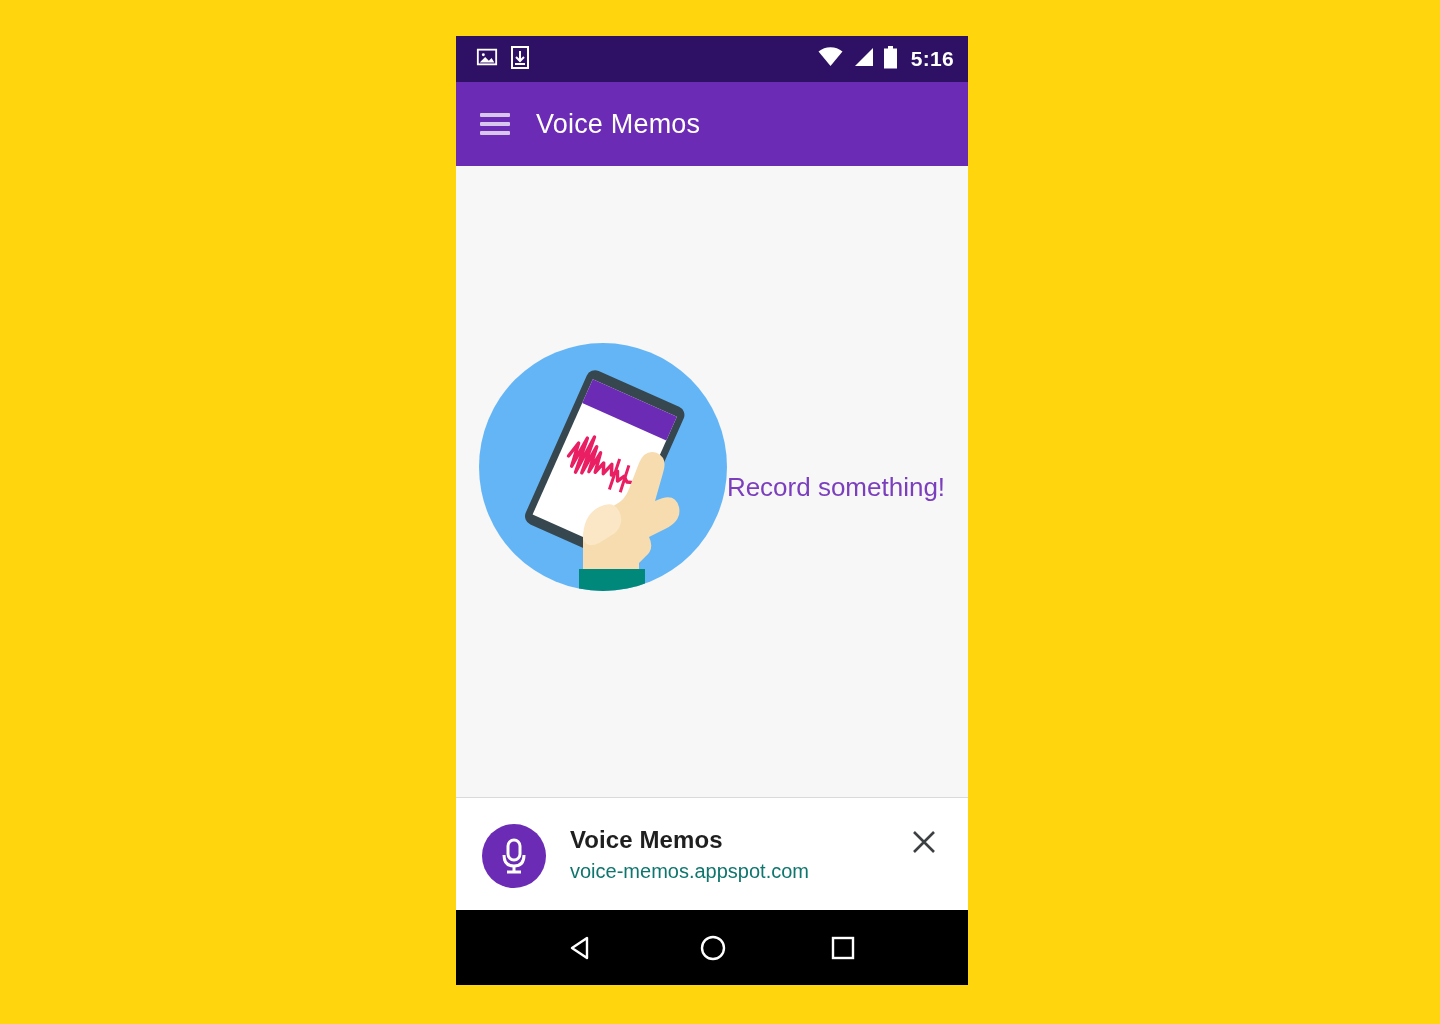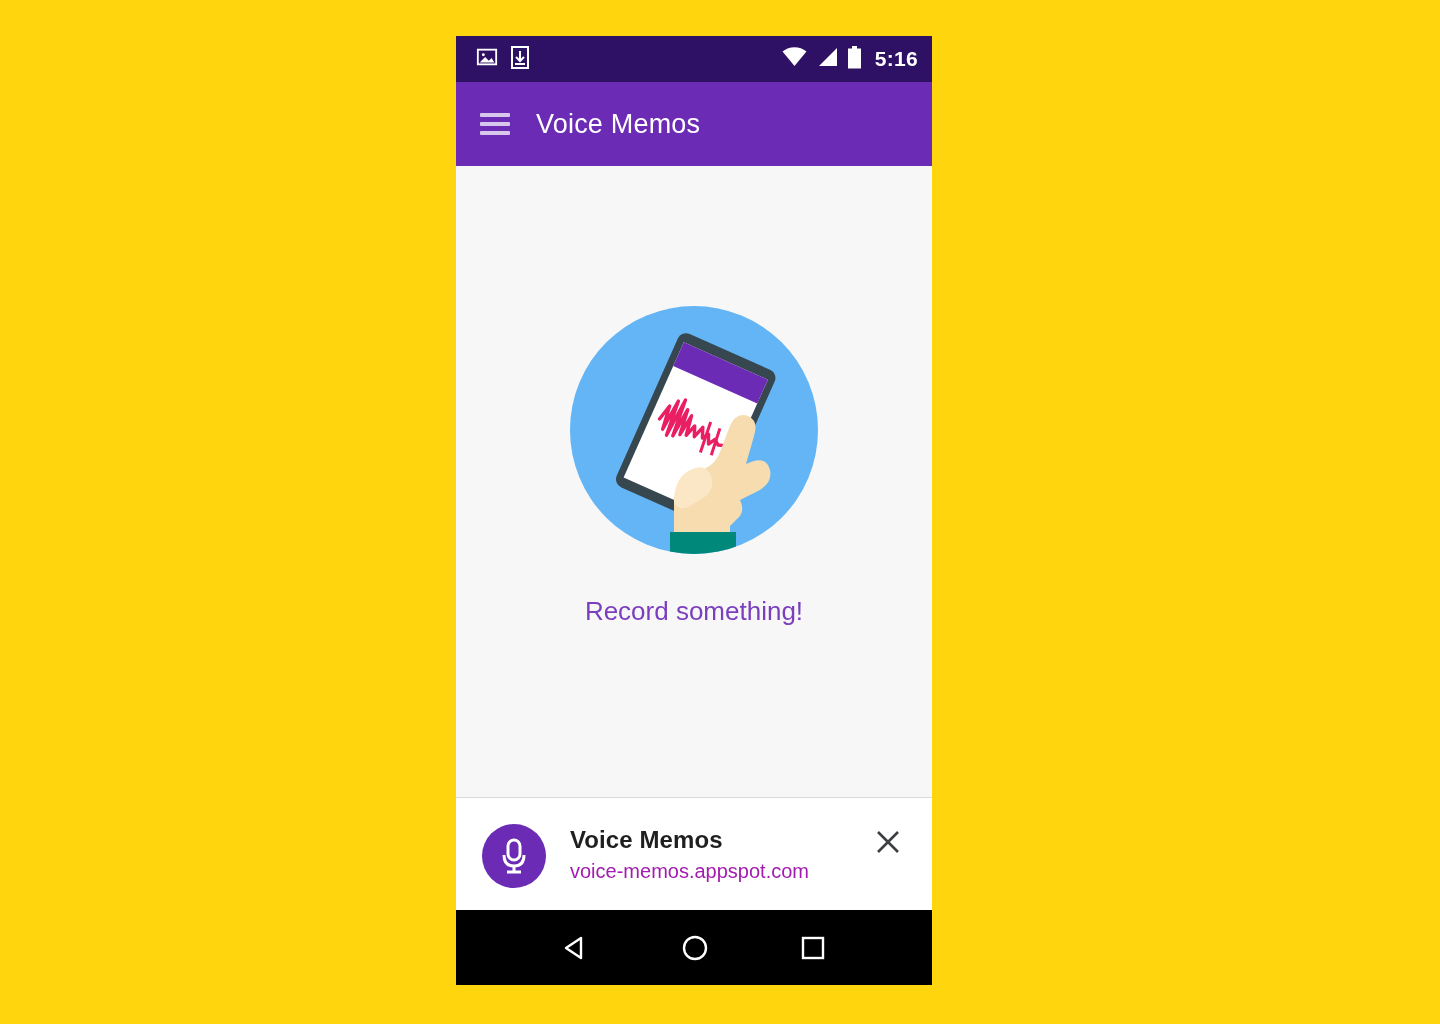--- a/index.html
+++ b/index.html
@@ -7,21 +7,21 @@
     width:1440px; height:1024px;
     overflow:hidden;
     font-family:"Liberation Sans", sans-serif;
   }
   body { background:#FFD60E; position:relative; }
 
   
   #phone {
     position:absolute;
     left:456px; top:36px;
-    width:476px; height:949px;
+    width:512px; height:949px;
     background:#FAFAFA;
     display:flex; flex-direction:column;
     overflow:hidden;
   }
 
   
   #statusbar {
     height:46px;
     background:#2E1065;
     display:flex; align-items:center;
@@ -54,21 +54,21 @@
   }
   #appbar-title {
     color:#FFFFFF; font-size:27px; letter-spacing:.2px;
   }
 
   
   #content {
     flex:1 1 auto;
     background:#F7F7F7;
     position:relative;
-    display:flex; flex-direction:column;
+    display:flex; 
     align-items:center; justify-content:center;
     padding-bottom:30px;
   }
   #illustration {
     width:248px; height:248px;
     border-radius:50%;
     background:#64B5F6;
     position:relative;
     overflow:hidden;
   }
@@ -93,21 +93,21 @@
     display:flex; align-items:center; justify-content:center;
     flex:0 0 auto;
   }
   .banner-text { margin-left:24px; padding-top:2px; }
   #banner-title {
     font-size:24px; font-weight:700; color:#1F1F1F;
     letter-spacing:.1px;
   }
   #banner-url {
     margin-top:6px;
-    font-size:20px; color:#a21caf;
+    font-size:20px; color:#0f766e;
   }
   #close-btn {
     position:absolute; right:26px; top:26px;
     width:36px; height:36px;
     display:flex; align-items:center; justify-content:center;
     cursor:pointer;
   }
   #install-row { display:flex; justify-content:flex-end; margin-top:24px; }
   #install-btn {
     background:#4285F4; color:#FFFFFF;

